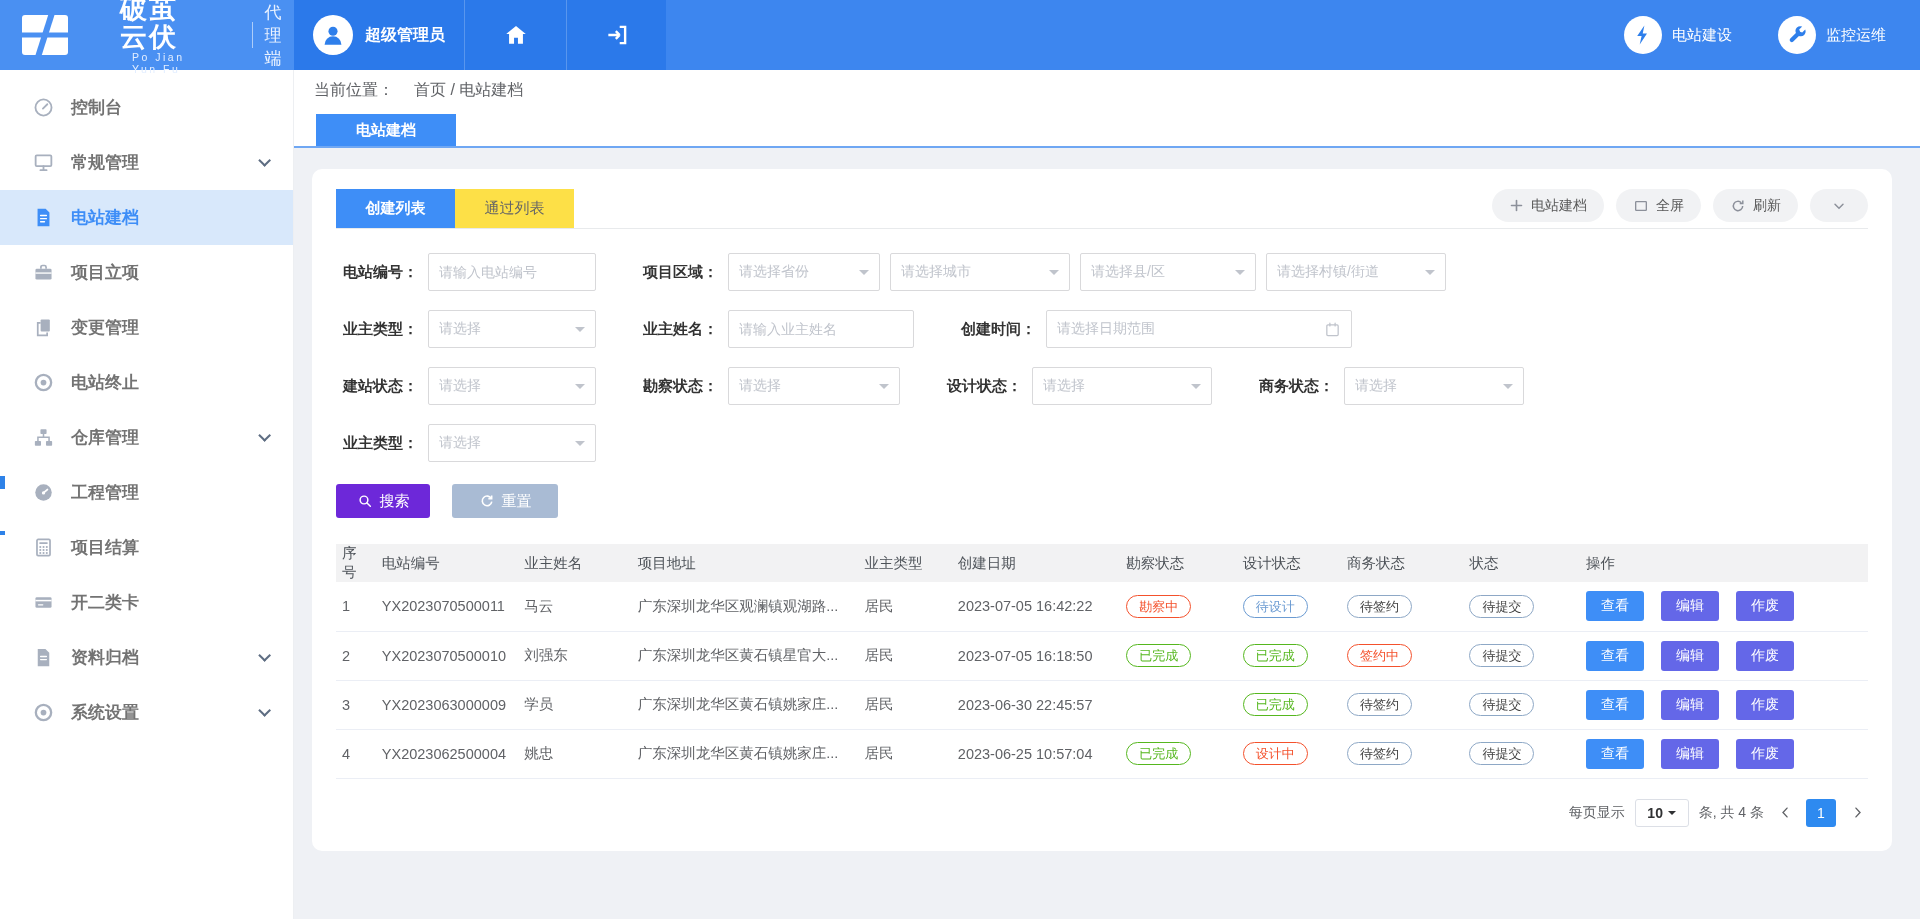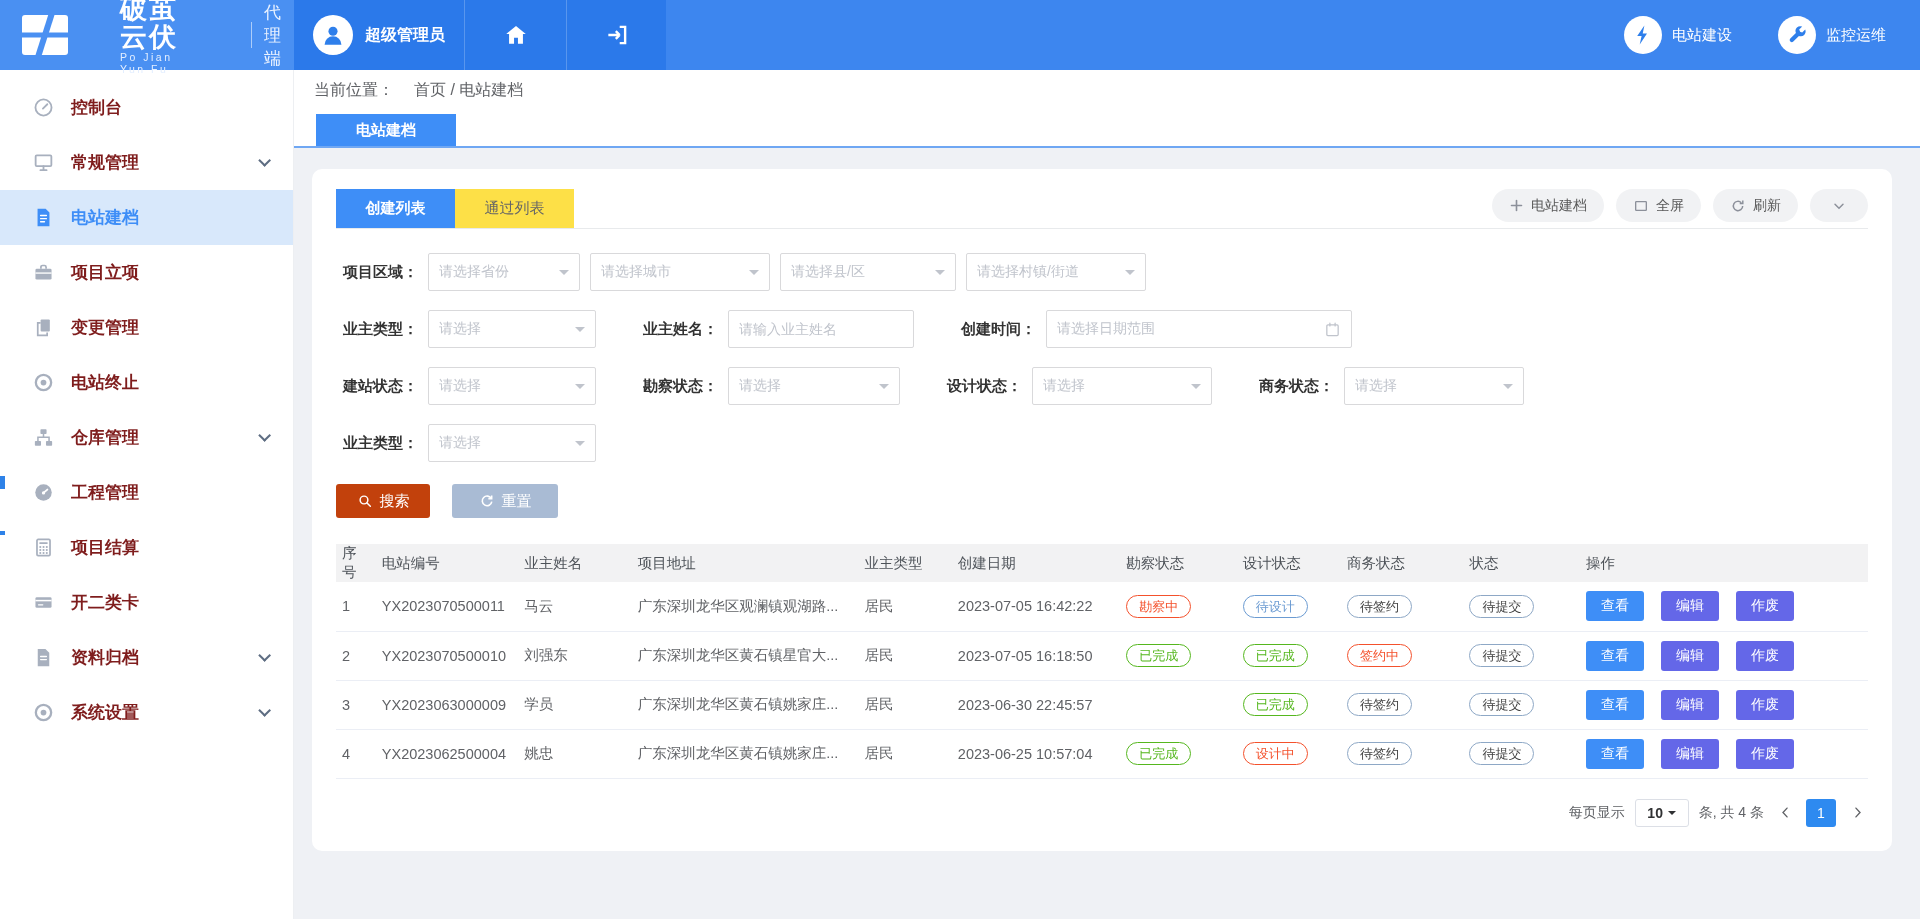--- a/index.html
+++ b/index.html
@@ -5,21 +5,21 @@
   * { box-sizing: border-box; margin: 0; padding: 0; }
   html,body { width:1920px; height:919px; overflow:hidden;
     font-family:"Liberation Sans","DejaVu Sans",sans-serif; background:#EFF1F5; }
 
   
   .header { position:absolute; top:0; left:0; width:1920px; height:70px;
     background:#3D86EF; display:flex; align-items:stretch; color:#fff; z-index:5;}
   .brand { width:294px; background:#4A90F2; display:flex; align-items:center; padding-left:22px;gap:40px; }
   .brand-mark { margin-right:12px; }
   .brand-text .cn { font-size:27px; font-weight:bold; letter-spacing:2px; line-height:28px;}
-  .brand-text .en { font-size:10.5px; letter-spacing:2.5px; color:#E3EEFF; }
+  .brand-text .en { font-size:10.5px; letter-spacing:2.5px; color:#E3EEFF;margin-left:12px; }
   .brand-portal { display:flex; align-items:center; margin-left:14px; }
   .brand-portal .bar { width:1px; height:26px; background:rgba(255,255,255,.55); margin-right:12px;}
   .brand-portal .lbl { font-size:17px; color:#EAF2FF; }
   .hseg { background:#2B79EA; display:flex; align-items:center; justify-content:center; cursor:pointer;}
   .hseg + .hseg { border-left:1px solid rgba(255,255,255,.22); }
   .seg-user { width:170px; gap:12px;}
   .seg-home { width:102px;}
   .seg-logout { width:100px;}
   .avatar { width:40px; height:40px; border-radius:50%; background:#fff;
     display:flex; align-items:center; justify-content:center;}
@@ -29,21 +29,21 @@
   .hnav-item { display:flex; align-items:center; gap:10px; cursor:pointer;}
   .icircle { width:38px; height:38px; border-radius:50%; background:#fff;
     display:flex; align-items:center; justify-content:center;}
   .hnav-item .nlabel { font-size:15px; }
 
   
   .sidebar { position:absolute; top:70px; left:0; width:294px; bottom:0; background:#fff;
     border-right:1px solid #EDEFF2; padding-top:10px;}
   .side-item { height:55px; display:flex; align-items:center; padding:0 26px 0 32px;
     cursor:pointer; position:relative;}
-  .side-item .slabel { font-size:17px; font-weight:bold; color:#7f1d1d; margin-left:16px;}
+  .side-item .slabel { font-size:17px; font-weight:bold; color:#737373; margin-left:16px;}
   .side-item.active { background:#D8E8FB; }
   .side-item.active .slabel { color:#3E8EF7; }
   .sicon { width:23px; height:23px; flex:0 0 23px;}
   .chev { margin-left:auto; width:9px; height:9px; border-right:2px solid #5E6D82;
     border-bottom:2px solid #5E6D82; transform:rotate(45deg) translateY(-3px);}
   .side-mark1 { position:absolute; left:0; top:406px; width:5px; height:13px; background:#2E82E8;}
   .side-mark2 { position:absolute; left:0; top:461px; width:5px; height:4px; background:#2E82E8;}
 
   
   .crumbbar { position:absolute; top:70px; left:294px; right:0; height:40px; background:#fff;
@@ -83,21 +83,21 @@
   .ctrl input { border:none; outline:none; width:100%; font-size:14px; font-family:inherit;}
   .ctrl input::placeholder { color:#C0C4CC;}
   .sel { justify-content:space-between; cursor:pointer;}
   .sel .ph { color:#C0C4CC;}
   .caret { width:0; height:0; border:5px solid transparent; border-top-color:#C0C4CC;
     margin-top:5px; margin-left:8px;}
   .sel-chain { display:flex; align-items:center; gap:10px;}
   .datebox { width:306px; justify-content:space-between; cursor:text;}
 
   .btnrow { margin-top:22px; display:flex; align-items:center; gap:22px;}
-  .btn-search { width:94px; height:34px; background:#c2410c; color:#fff; border:none; border-radius:3px;
+  .btn-search { width:94px; height:34px; background:#6d28d9; color:#fff; border:none; border-radius:3px;
     font-size:15px; display:flex; align-items:center; justify-content:center; gap:7px; cursor:pointer;
     font-family:inherit;}
   .btn-reset { width:106px; height:34px; background:#A9BBD4; color:#fff; border:none; border-radius:3px;
     font-size:15px; display:flex; align-items:center; justify-content:center; gap:7px; cursor:pointer;
     font-family:inherit;}
 
   
   table.grid { width:100%; border-collapse:collapse; margin-top:26px; table-layout:fixed;}
   table.grid thead th { background:#F2F2F3; height:37px; font-size:14.5px; font-weight:normal;
     color:#4d5258; text-align:left; padding:0 6px;}
@@ -343,20 +343,26 @@
         <button class="pill sm">
           <svg width="16" height="16" viewBox="0 0 24 24">
             <path d="M6 9.5l6 6 6-6" fill="none" stroke="#8C909A" stroke-width="2.2" stroke-linecap="round"></path>
           </svg>
         </button>
       </div>
     </div>
 
     <div class="filters">
       <div class="frow">
+        <div class="fg">
+          <span class="fl">电站编号：</span>
+          <div class="ctrl" style="width:168px">
+            <input type="text" placeholder="请输入电站编号" style="">
+          </div>
+        </div>
         <div class="fg">
           <span class="fl">项目区域：</span>
           <div class="sel-chain">
             <div class="ctrl sel" style="width:152px">
               <span class="ph">请选择省份</span>
               <span class="caret"></span>
             </div>
             <div class="ctrl sel" style="width:180px">
               <span class="ph">请选择城市</span>
               <span class="caret"></span>

